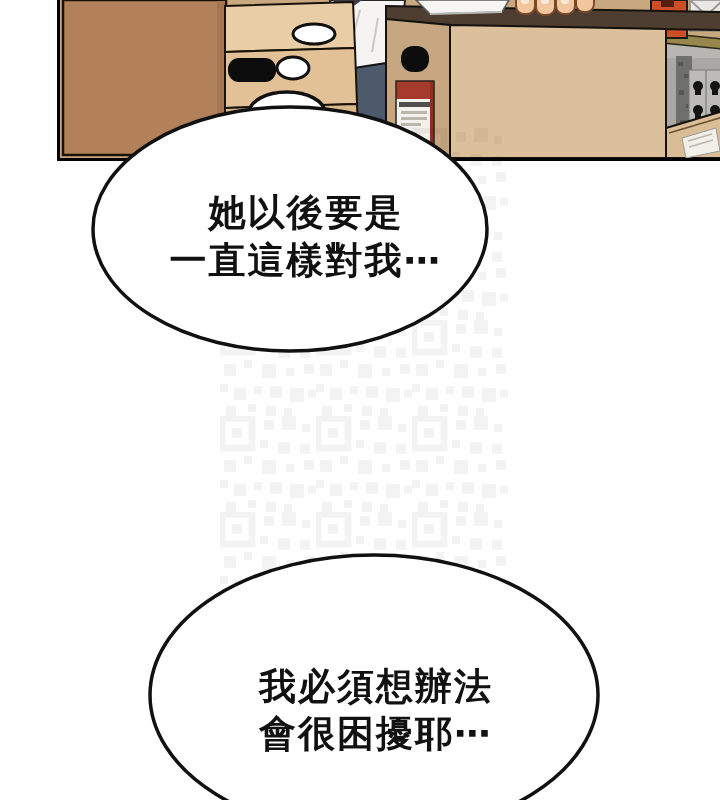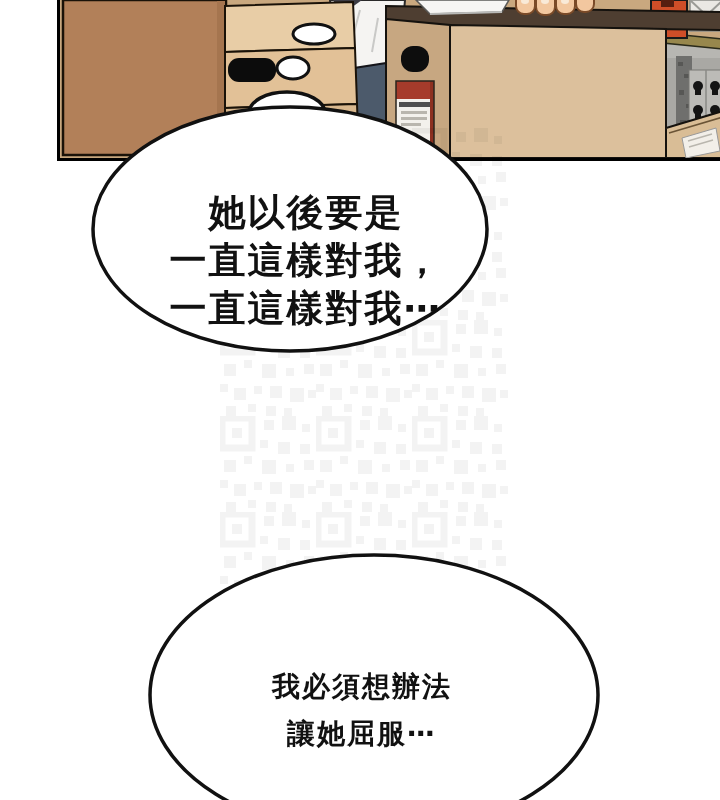--- a/index.html
+++ b/index.html
@@ -19,21 +19,21 @@
     position:absolute;left:220px;top:128px;width:288px;height:578px;
     opacity:0.9;pointer-events:none;
   }
   
   .bubble-svg{position:absolute;pointer-events:none;}
   .bubble-text{
     position:absolute;text-align:center;color:#111;
     font-weight:700;
   }
   .bt1{left:100px;top:162px;width:412px;font-size:37px;line-height:48px;letter-spacing:2px;margin-top:27px;}
-  .bt2{left:132px;top:663px;width:460px;font-size:28px;line-height:47px;letter-spacing:2px;}
+  .bt2{left:146px;top:663px;width:460px;font-size:37px;line-height:47px;letter-spacing:2px;}
 </style>
 </head>
 <body>
 
 <div class="stage">
 
   <div class="panel">
     <svg width="663" height="158" viewBox="0 0 663 158">
 
       <rect x="0" y="0" width="663" height="158" fill="#c9a87f"></rect>
@@ -181,25 +181,24 @@
     </defs>
     <rect x="0" y="0" width="288" height="578" fill="url(#qrTile)"></rect>
   </svg>
 
   <svg class="bubble-svg" style="left:85px;top:85px;" width="412" height="275" viewBox="0 0 412 275">
     <ellipse cx="202" cy="28" rx="38" ry="21" fill="#ffffff" stroke="#111" stroke-width="3.5"></ellipse>
     <ellipse cx="205" cy="144" rx="197" ry="122" fill="#ffffff" stroke="#111" stroke-width="3.5"></ellipse>
   </svg>
   <div class="bubble-text bt1">
     <div>她以後要是</div>
-    <div>一直這樣對我，</div>
     <div>一直這樣對我⋯</div>
   </div>
 
   <svg class="bubble-svg" style="left:146px;top:550px;" width="460" height="250" viewBox="0 0 460 250">
     <ellipse cx="228" cy="145" rx="224" ry="140" fill="#ffffff" stroke="#111" stroke-width="3.5"></ellipse>
   </svg>
   <div class="bubble-text bt2">
     <div>我必須想辦法</div>
-    <div>讓她屈服⋯</div>
+    <div>會很困擾耶⋯</div>
   </div>
 
 </div>
 
 </body></html>

